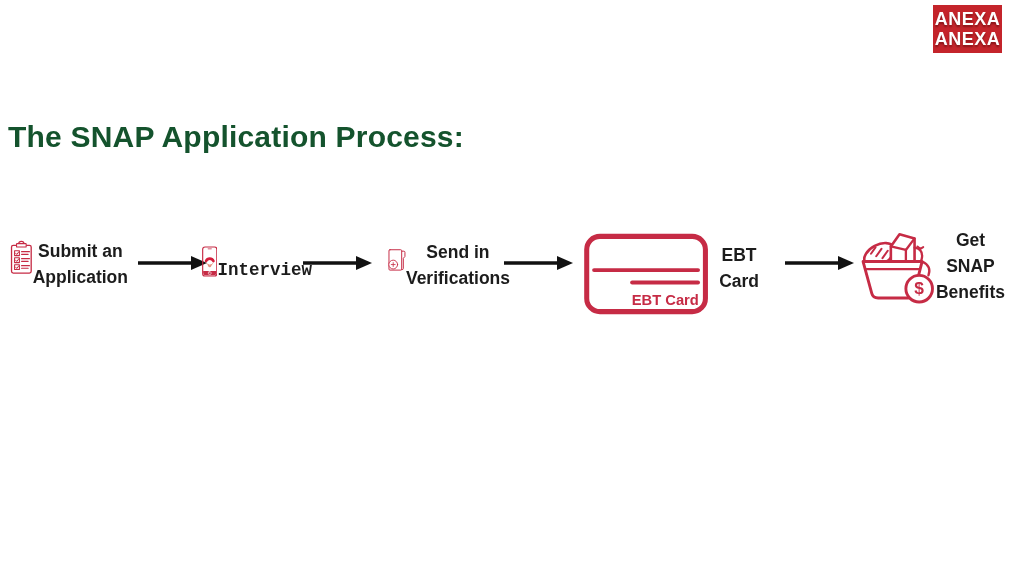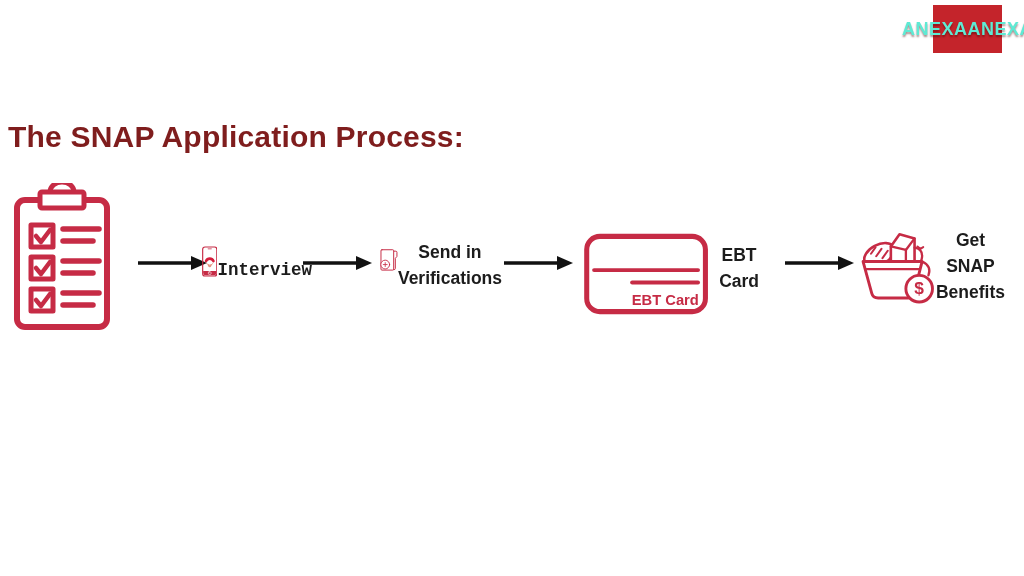--- a/index.html
+++ b/index.html
@@ -2,32 +2,32 @@
 <html><head>
 <meta charset="utf-8">
 <style>
   html,body{margin:0;padding:0;background:#ffffff;}
   .stage{
     position:relative;width:1024px;height:576px;background:#ffffff;overflow:hidden;
     font-family:"Liberation Sans",sans-serif;
   }
   .logo{
     position:absolute;top:5px;left:933px;width:69px;height:48px;
-    display:flex;align-items:center;justify-content:center;
-    line-height:20px;font-weight:700;font-size:18px;color:#5eead4;
+    display:flex;flex-direction:column;align-items:center;justify-content:center;
+    line-height:20px;font-weight:700;font-size:18px;color:#ffffff;
     letter-spacing:0.5px;text-shadow:0 2px 2px rgba(60,0,0,0.45);
   }
   .page-title{
     position:absolute;left:8px;top:120px;width:700px;
-    font-size:30px;font-weight:700;color:#7f1d1d;letter-spacing:0.2px;
+    font-size:30px;font-weight:700;color:#14532d;letter-spacing:0.2px;
   }
   .step{position:absolute;top:183px;display:flex;flex-direction:row;align-items:center;}
   .step1{left:10px;width:118px;}
   .step2{left:202px;width:110px;}
-  .step3{left:380px;width:122px;}
+  .step3{left:388px;width:122px;}
   .step4{left:584px;width:186px;}
   .step5{left:855px;width:150px;}
   .step3 .icon{margin-top:7px;}
   .step4 .icon{margin-top:39px;}
   .step5 .icon{margin-top:12px;}
   .step-label{
     font-size:17.5px;font-weight:700;color:#1c1c1c;text-align:center;
     line-height:26px;white-space:pre-line;
   }
   .step1 .step-label{margin-top:12px;}
@@ -65,20 +65,22 @@
       <rect x="21" y="74" width="22" height="22" stroke-width="5"></rect>
       <path d="M26 85 l5 6 l9 -12" stroke-width="4.5"></path>
       <path d="M53 78 H 89" stroke-width="5.5"></path>
       <path d="M53 90 H 83" stroke-width="5.5"></path>
 
       <rect x="21" y="106" width="22" height="22" stroke-width="5"></rect>
       <path d="M26 117 l5 6 l9 -12" stroke-width="4.5"></path>
       <path d="M53 110 H 89" stroke-width="5.5"></path>
       <path d="M53 122 H 83" stroke-width="5.5"></path>
     </svg>
+    <div class="step-label">Submit an
+Application</div>
   </div>
 
   <svg class="arrow arrow1" viewBox="0 0 70 18">
     <line x1="1" y1="9" x2="56" y2="9" stroke="#111111" stroke-width="3.6"></line>
     <polygon points="54,2 70,9 54,16" fill="#111111"></polygon>
   </svg>
 
   <div class="step step2">
     <svg class="icon" width="80" height="157" viewBox="0 0 80 157" fill="none" stroke="#c62b45" stroke-linecap="round" stroke-linejoin="round">
       <rect x="3.5" y="3.5" width="73" height="150" rx="12" stroke-width="6"></rect>

